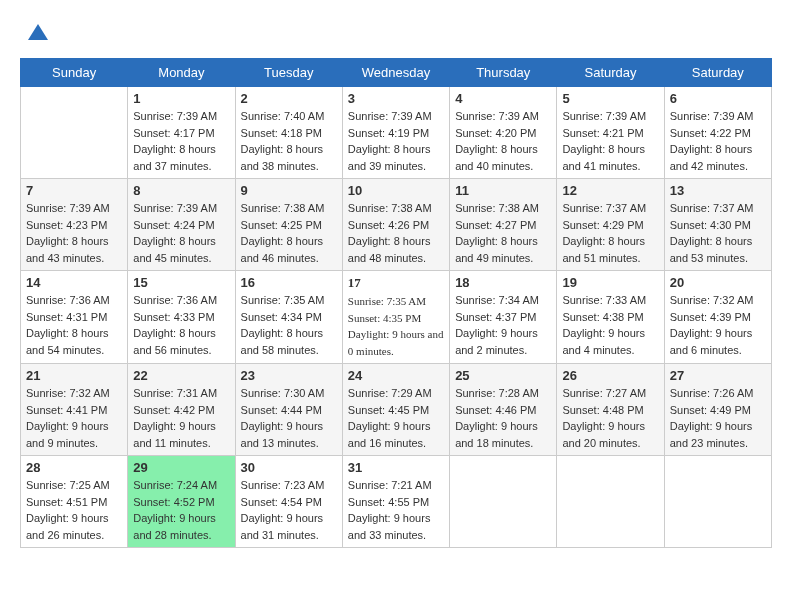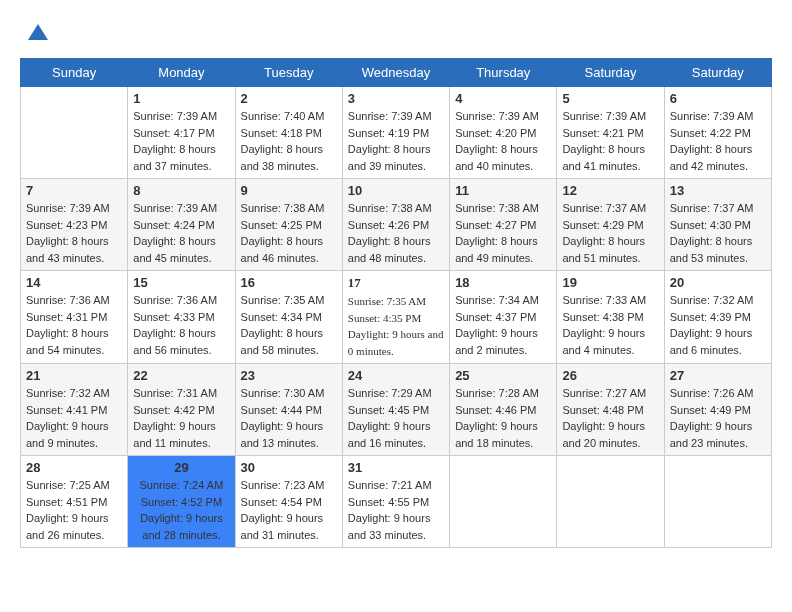--- a/index.html
+++ b/index.html
@@ -352,21 +352,21 @@
       </tr>
       <tr>
         <td style="background-color: rgb(255, 255, 255);">
         <span class="day-number">28</span>
         <div class="day-info">
           <div>Sunrise: 7:25 AM</div>
           <div>Sunset: 4:51 PM</div>
           <div>Daylight: 9 hours and 26 minutes.</div>
         </div>
       </td>
-        <td style="background-color: #3b82f6; text-align: center;">
+        <td style="background-color: #86efac;">
         <span class="day-number">29</span>
         <div class="day-info">
           <div>Sunrise: 7:24 AM</div>
           <div>Sunset: 4:52 PM</div>
           <div>Daylight: 9 hours and 28 minutes.</div>
         </div>
       </td>
         <td style="background-color: rgb(255, 255, 255);">
         <span class="day-number">30</span>
         <div class="day-info">

